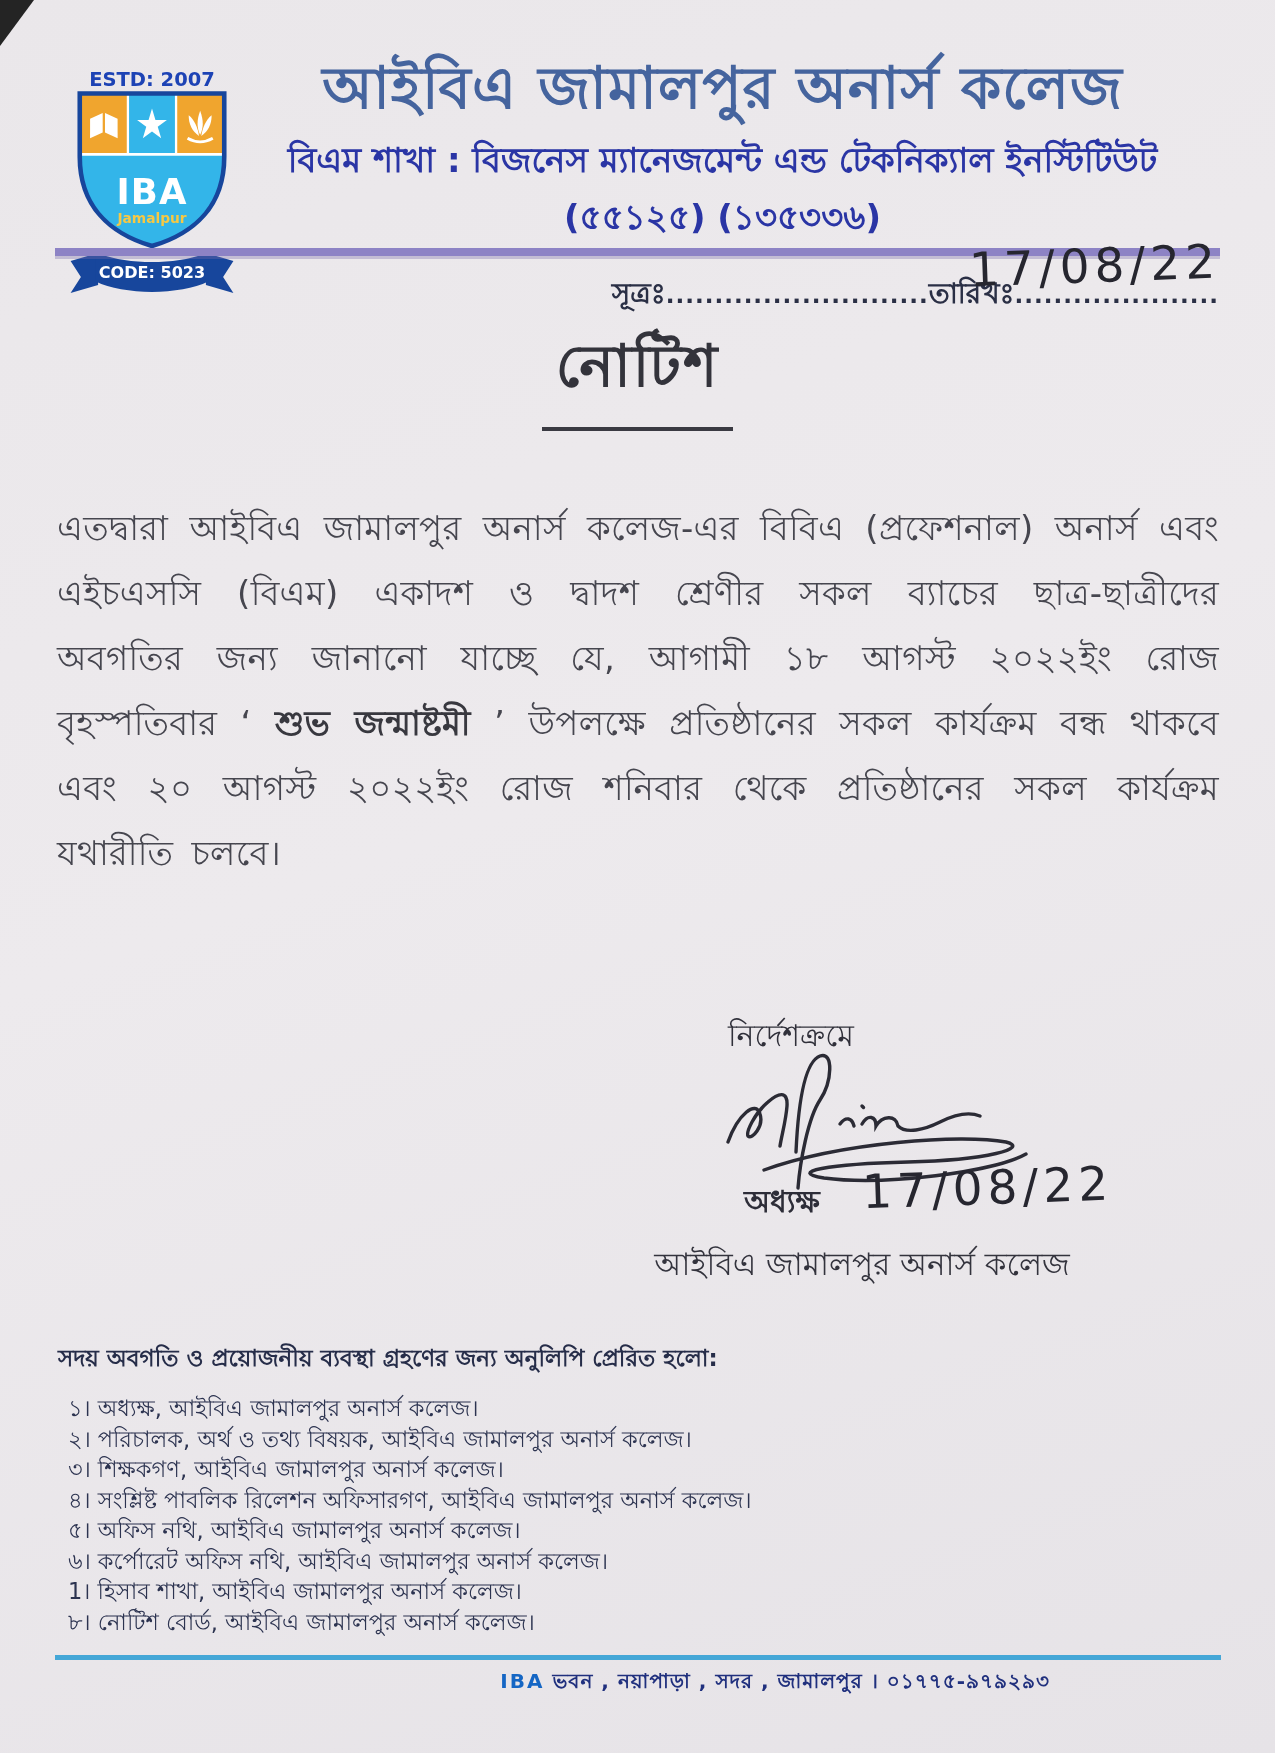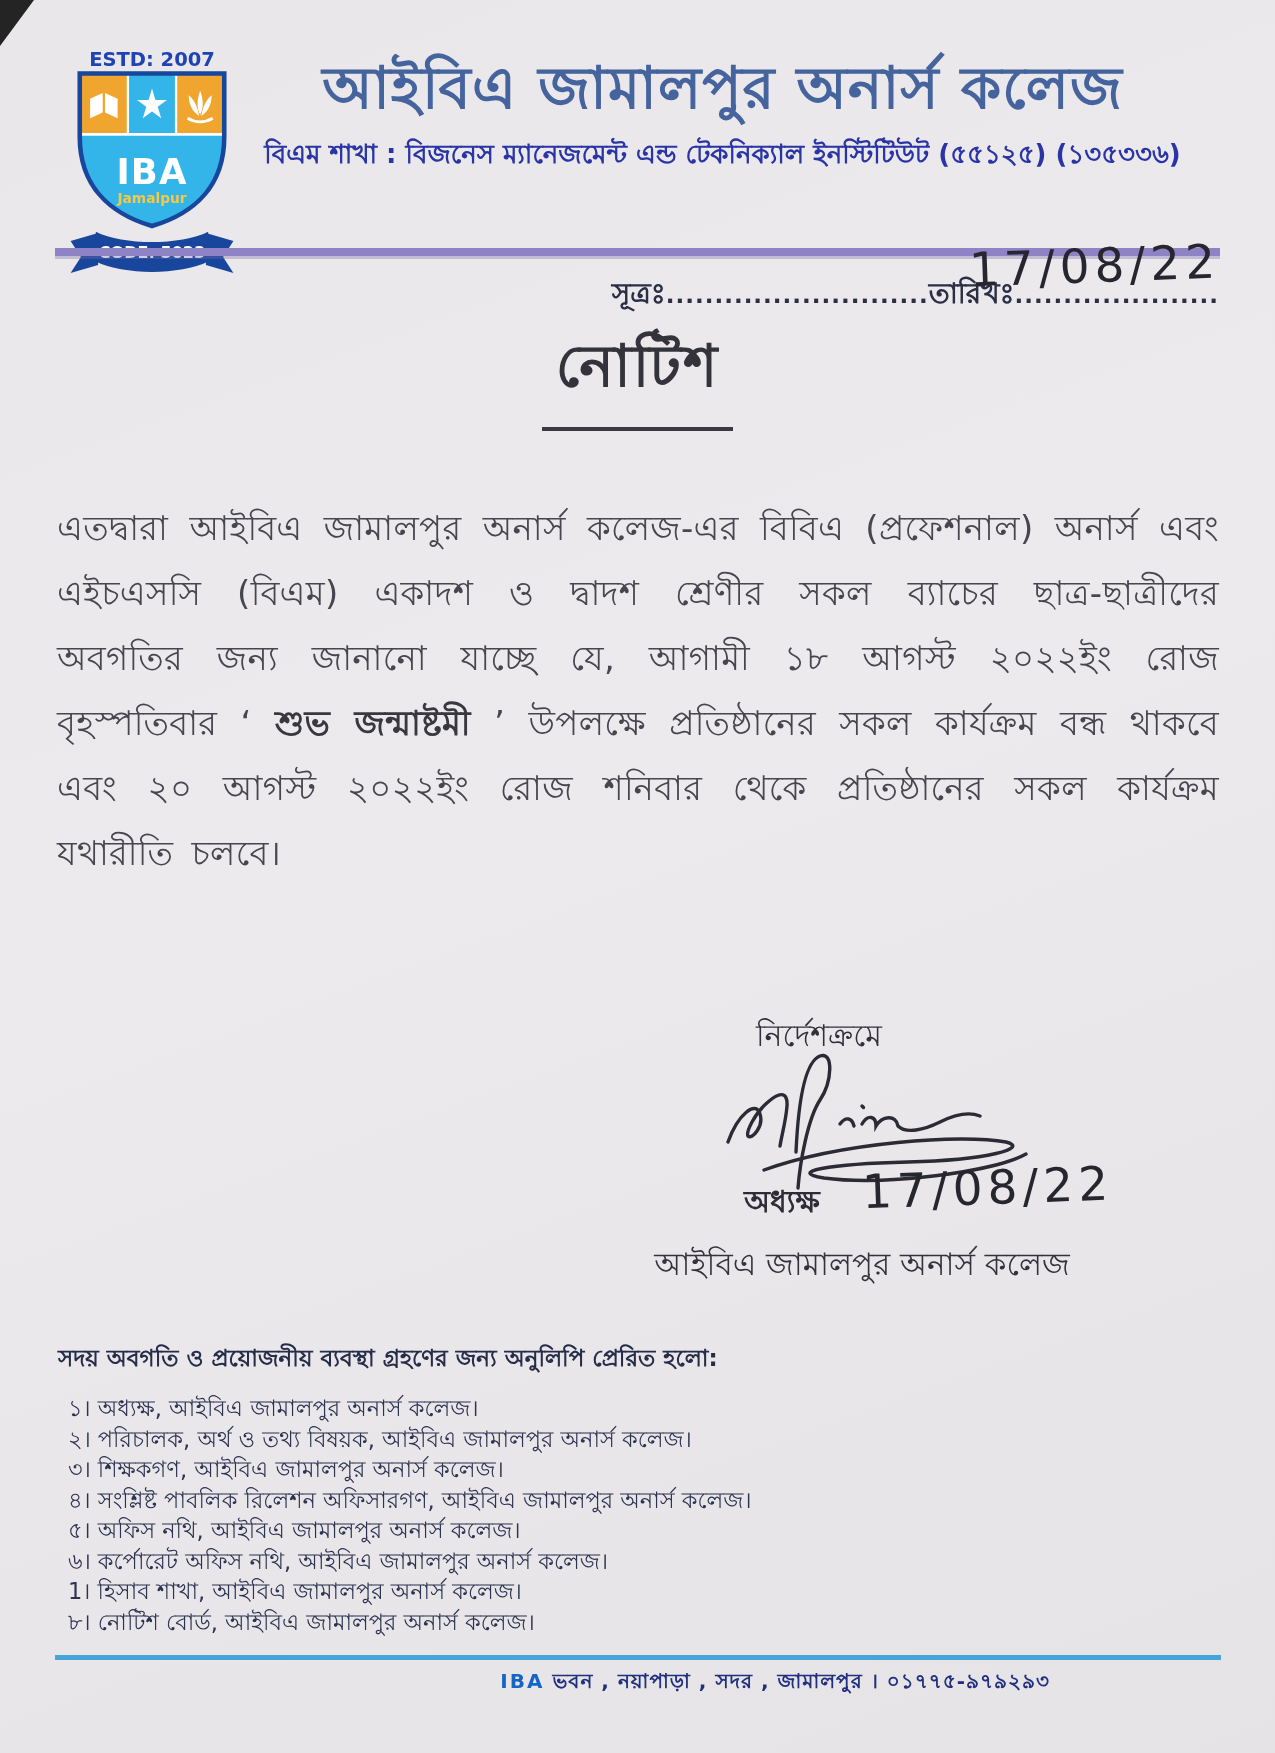--- a/index.html
+++ b/index.html
@@ -12,41 +12,41 @@
     font-family:"DejaVu Sans","Liberation Sans",sans-serif;
     overflow:hidden;
   }
   .corner-shadow {
     position:absolute; top:0; left:0;
     width:0; height:0;
     border-top:46px solid #242424;
     border-right:34px solid transparent;
   }
   
-  .crest-wrap { position:absolute; top:48px; left:66px; width:172px; }
+  .crest-wrap { position:absolute; top:68px; left:66px; width:172px; }
   .crest text { font-family:"DejaVu Sans","Liberation Sans",sans-serif; }
   .crest-estd { fill:#1d43b5; font-size:17px; font-weight:bold; }
   .crest-iba  { fill:#ffffff; font-size:31px; font-weight:bold; letter-spacing:1px; }
   .crest-loc  { fill:#f6c844; font-size:12px; font-weight:bold; }
   .crest-code { fill:#ffffff; font-size:14px; font-weight:bold; }
   .header-text {
     position:absolute; top:52px; left:225px; width:995px;
     text-align:center;
   }
   .college-name {
     font-size:58px; font-weight:700; color:#45649e;
     letter-spacing:1px; line-height:1.25;
   }
   .sub-line1 {
     margin-top:14px;
     font-size:27px; font-weight:700; color:#2a35a5;
   }
   .sub-line2 {
     margin-top:9px;
-    font-size:26px; font-weight:700; color:#2a35a5;
+    font-size:34px; font-weight:700; color:#2a35a5;
   }
   .header-divider {
     position:absolute; top:248px; left:55px; width:1165px; height:8px;
     background:#8d83c5;
     box-shadow:0 3px 0 rgba(120,110,170,0.35);
   }
   
   .meta-row {
     position:absolute; top:272px; left:49px; right:56px;
     display:flex; justify-content:flex-end; align-items:flex-end;
@@ -70,21 +70,21 @@
     padding:0 14px 8px 14px;
   }
   
   .notice-body {
     position:absolute; top:462px; left:57px; width:1162px;
     font-size:34px; line-height:65px; color:#46464f;
     text-align:justify; word-spacing:7px; letter-spacing:0.3px;
   }
   .notice-body b { color:#38383f; }
   
-  .order-label { position:absolute; top:1012px; left:756px; font-size:30px; color:#30303a; }
+  .order-label { position:absolute; top:1012px; left:728px; font-size:30px; color:#30303a; }
   .sig-svg { position:absolute; top:1042px; left:712px; }
   .designation-row { position:absolute; top:1178px; left:744px; font-size:30px; font-weight:700; color:#2d2d38; }
   .sig-date { position:absolute; left:118px; top:-18px; }
   .sig-org {
     position:absolute; top:1240px; left:612px; width:500px;
     text-align:center; font-size:31px; color:#33333d;
   }
   
   .cc-section { position:absolute; top:1340px; left:58px; width:900px; }
   .cc-heading { font-size:23px; font-weight:700; color:#262d49; margin:0 0 14px 0; }

